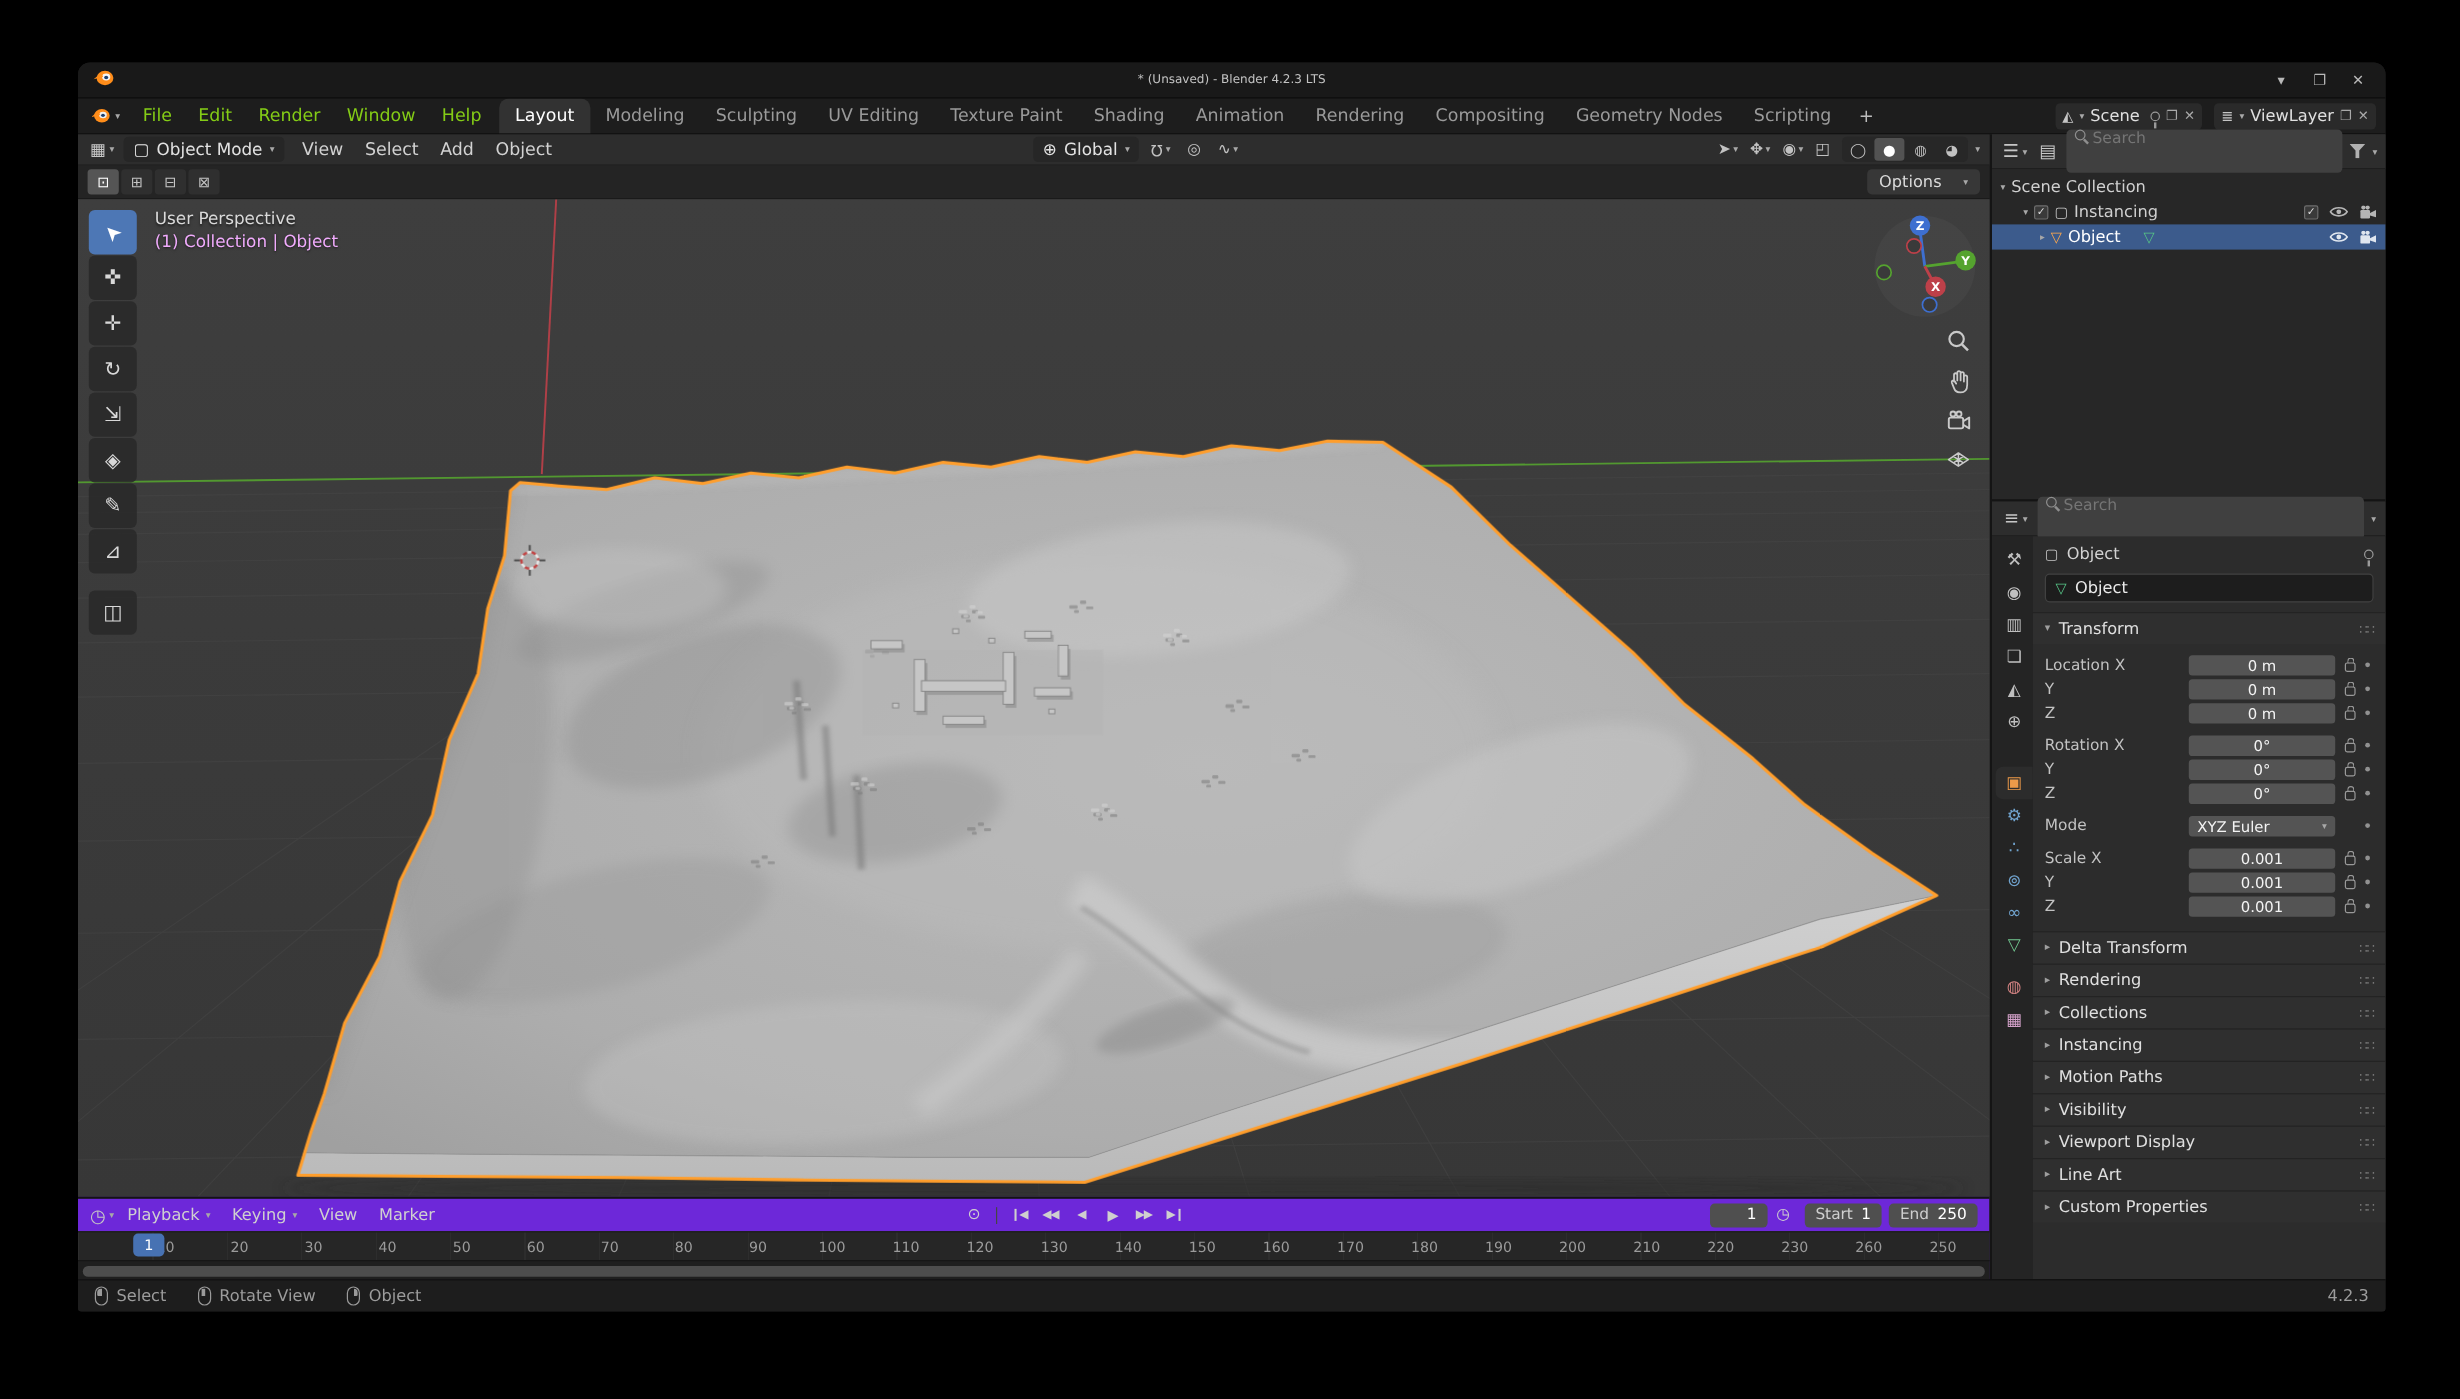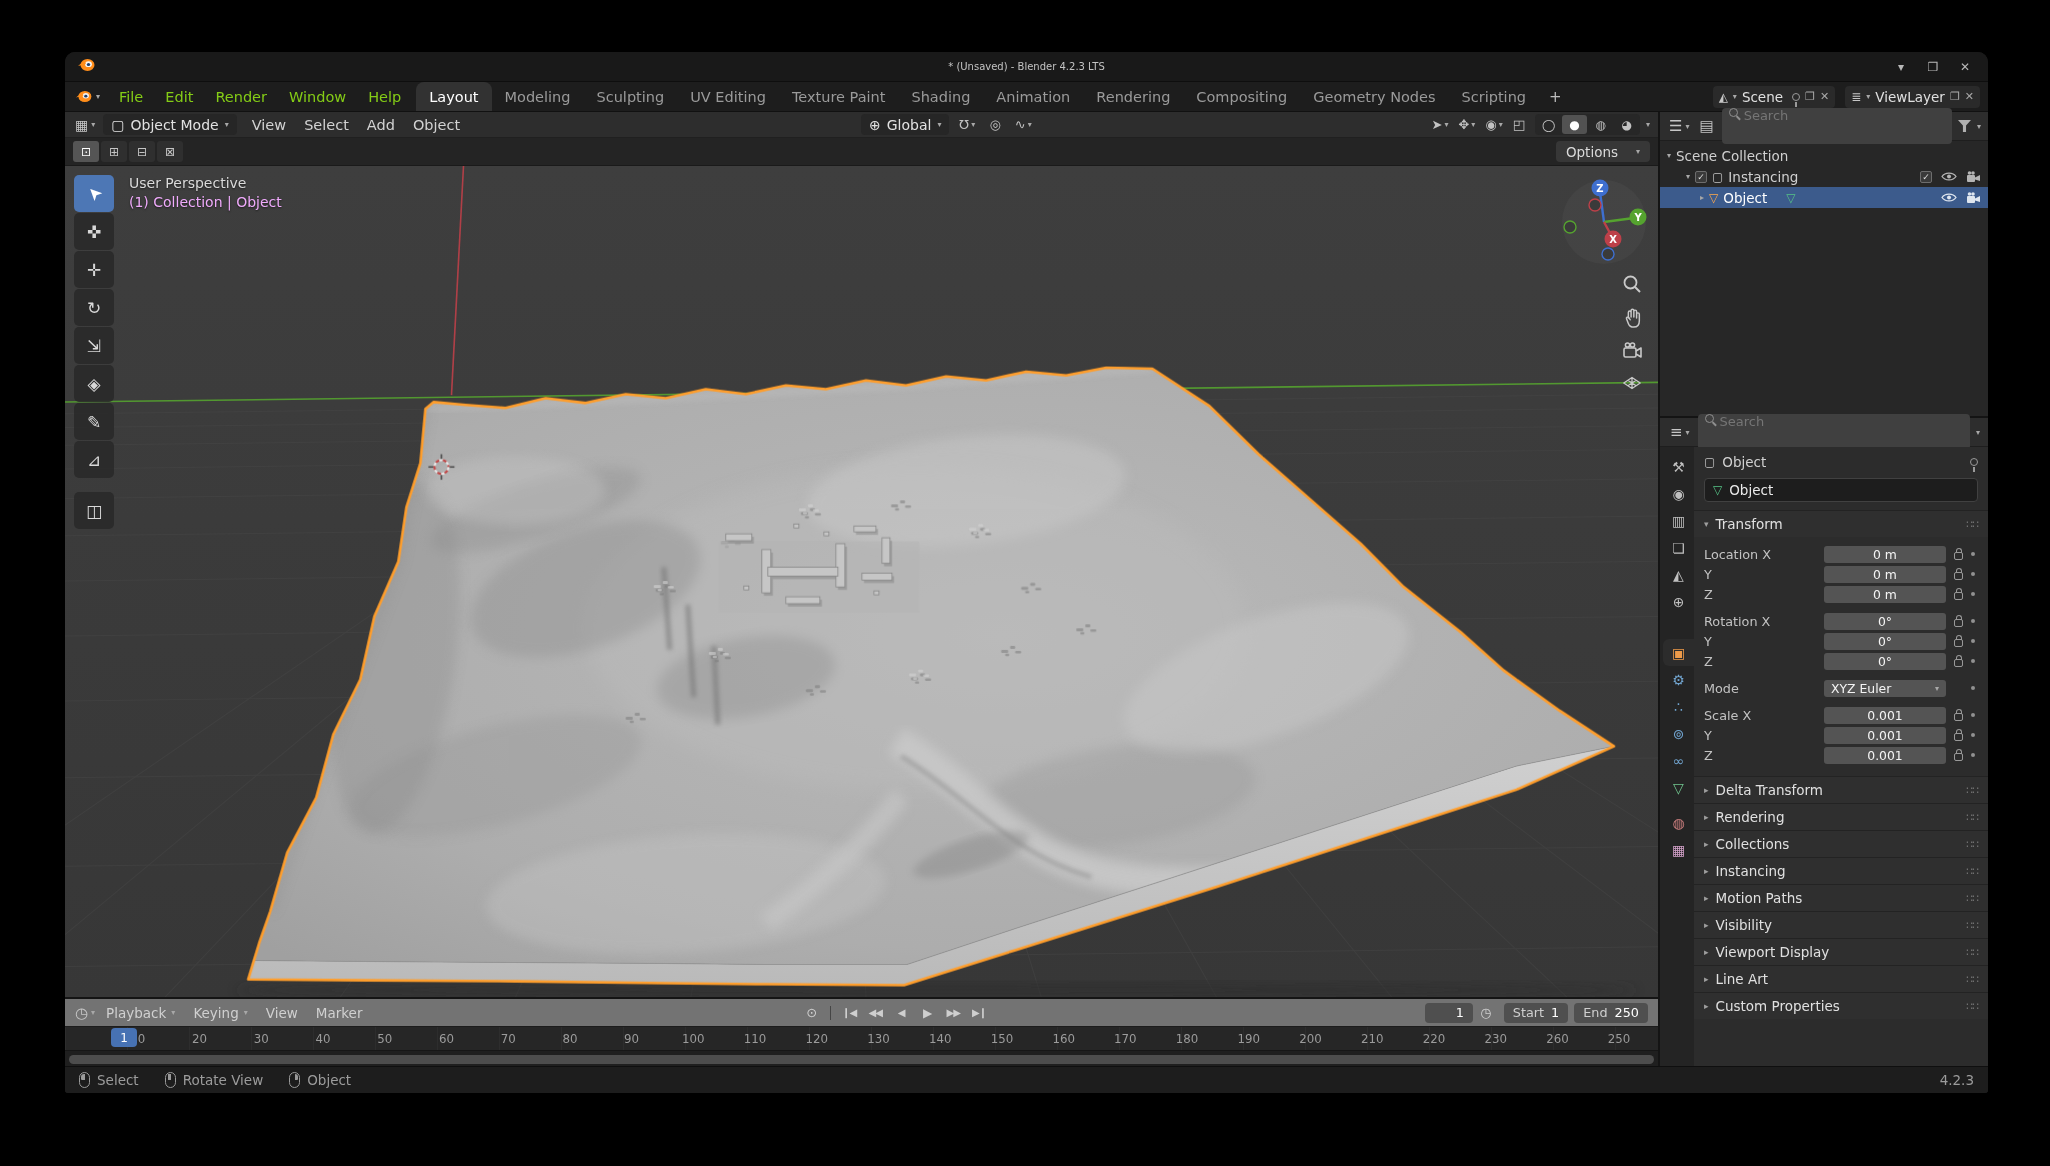--- a/index.html
+++ b/index.html
@@ -82,21 +82,21 @@
   .tool-btn[data-active="true"] { background:#4d77b5; color:#fff; }
   .tool-btn[data-icon="add-cube"] { margin-top:13px; }
   .tool-btn[data-icon="select-box"]::before { transform:rotate(-135deg); display:inline-block; }
 
   .gizmo { position:absolute; top:8px; right:8px; }
   .navstack { position:absolute; top:106px; right:14px; display:flex; flex-direction:column;
               gap:9px; align-items:center; }
   .nav-btn { width:24px; height:24px; display:flex; align-items:center; justify-content:center; }
 
   
-  .timeline { flex:0 0 auto; border-top:2px solid #141414; background:#737373; }
+  .timeline { flex:0 0 auto; border-top:2px solid #141414; background:#6d28d9; }
   .theader { height:27px; display:flex; align-items:center; padding:0 8px; }
   .tmenu { padding:0 9px; font-size:13.5px; color:#d0d0d0; display:flex; align-items:center; gap:5px; }
   .transport { display:flex; align-items:center; gap:1px; }
   .tr-btn { width:25px; height:20px; display:flex; align-items:center; justify-content:center;
             color:#cfcfcf; font-size:10px; letter-spacing:-1px; }
   .tsep { width:1px; height:14px; background:#454545; margin:0 6px; }
   .tfield { background:#4f4f4f; border-radius:4px; height:20px; display:flex; align-items:center;
             padding:0 9px; font-size:12.8px; margin-left:6px; }
   .tfield .lab { color:#cfcfcf; margin-right:7px; }
   .tfield .val { color:#ffffff; }

